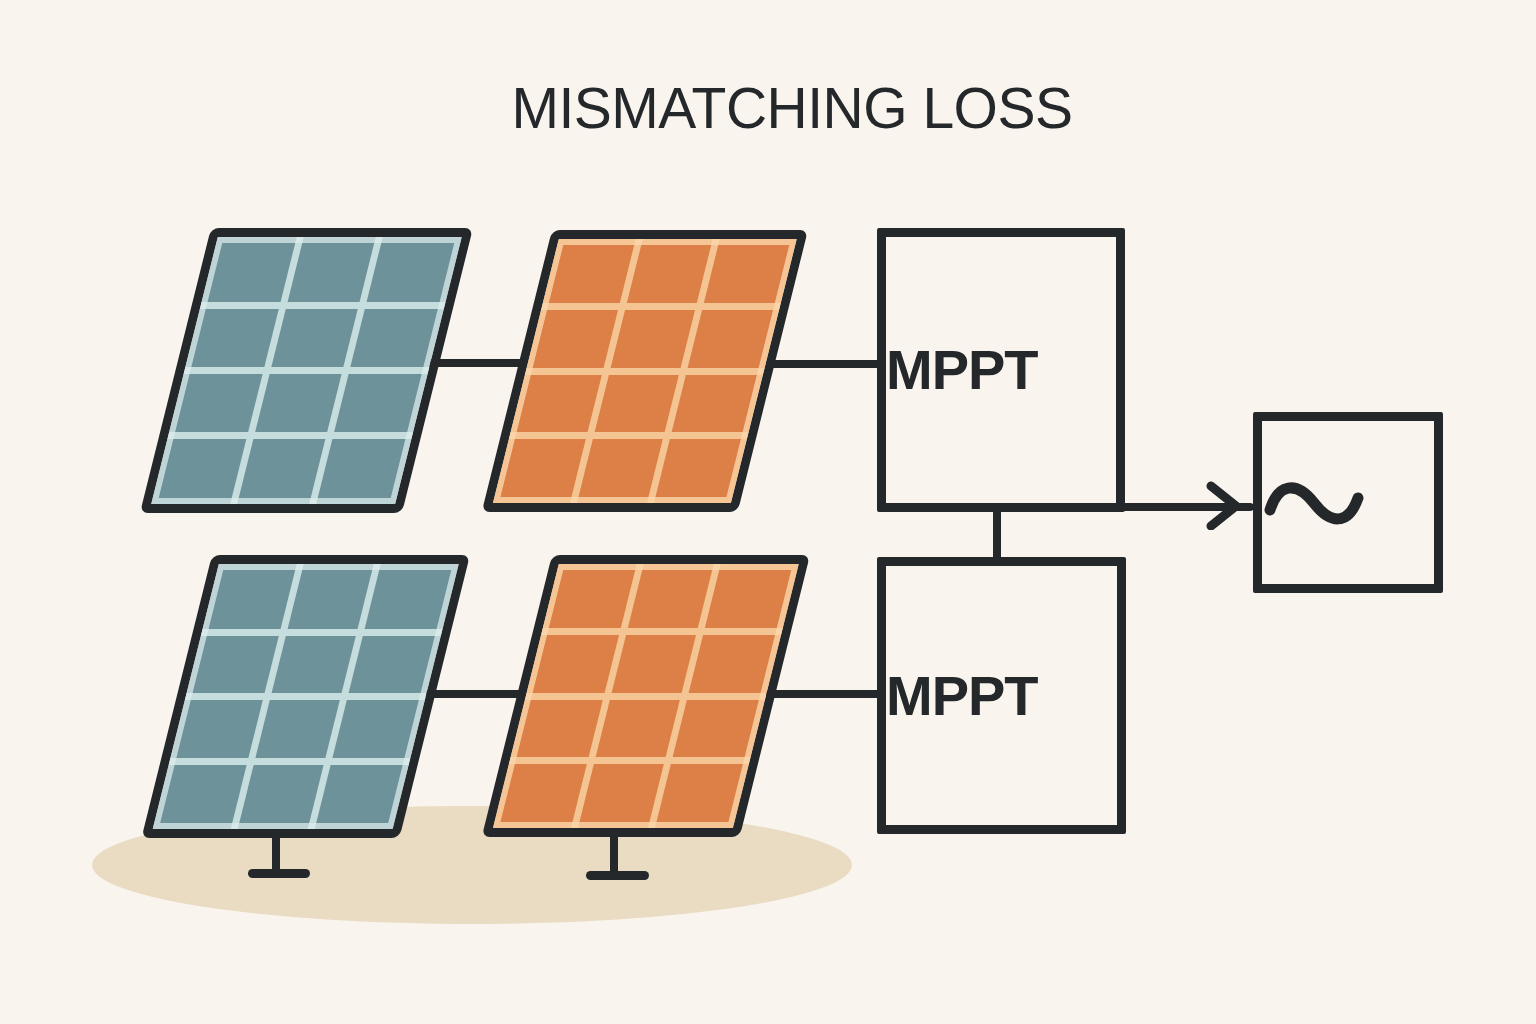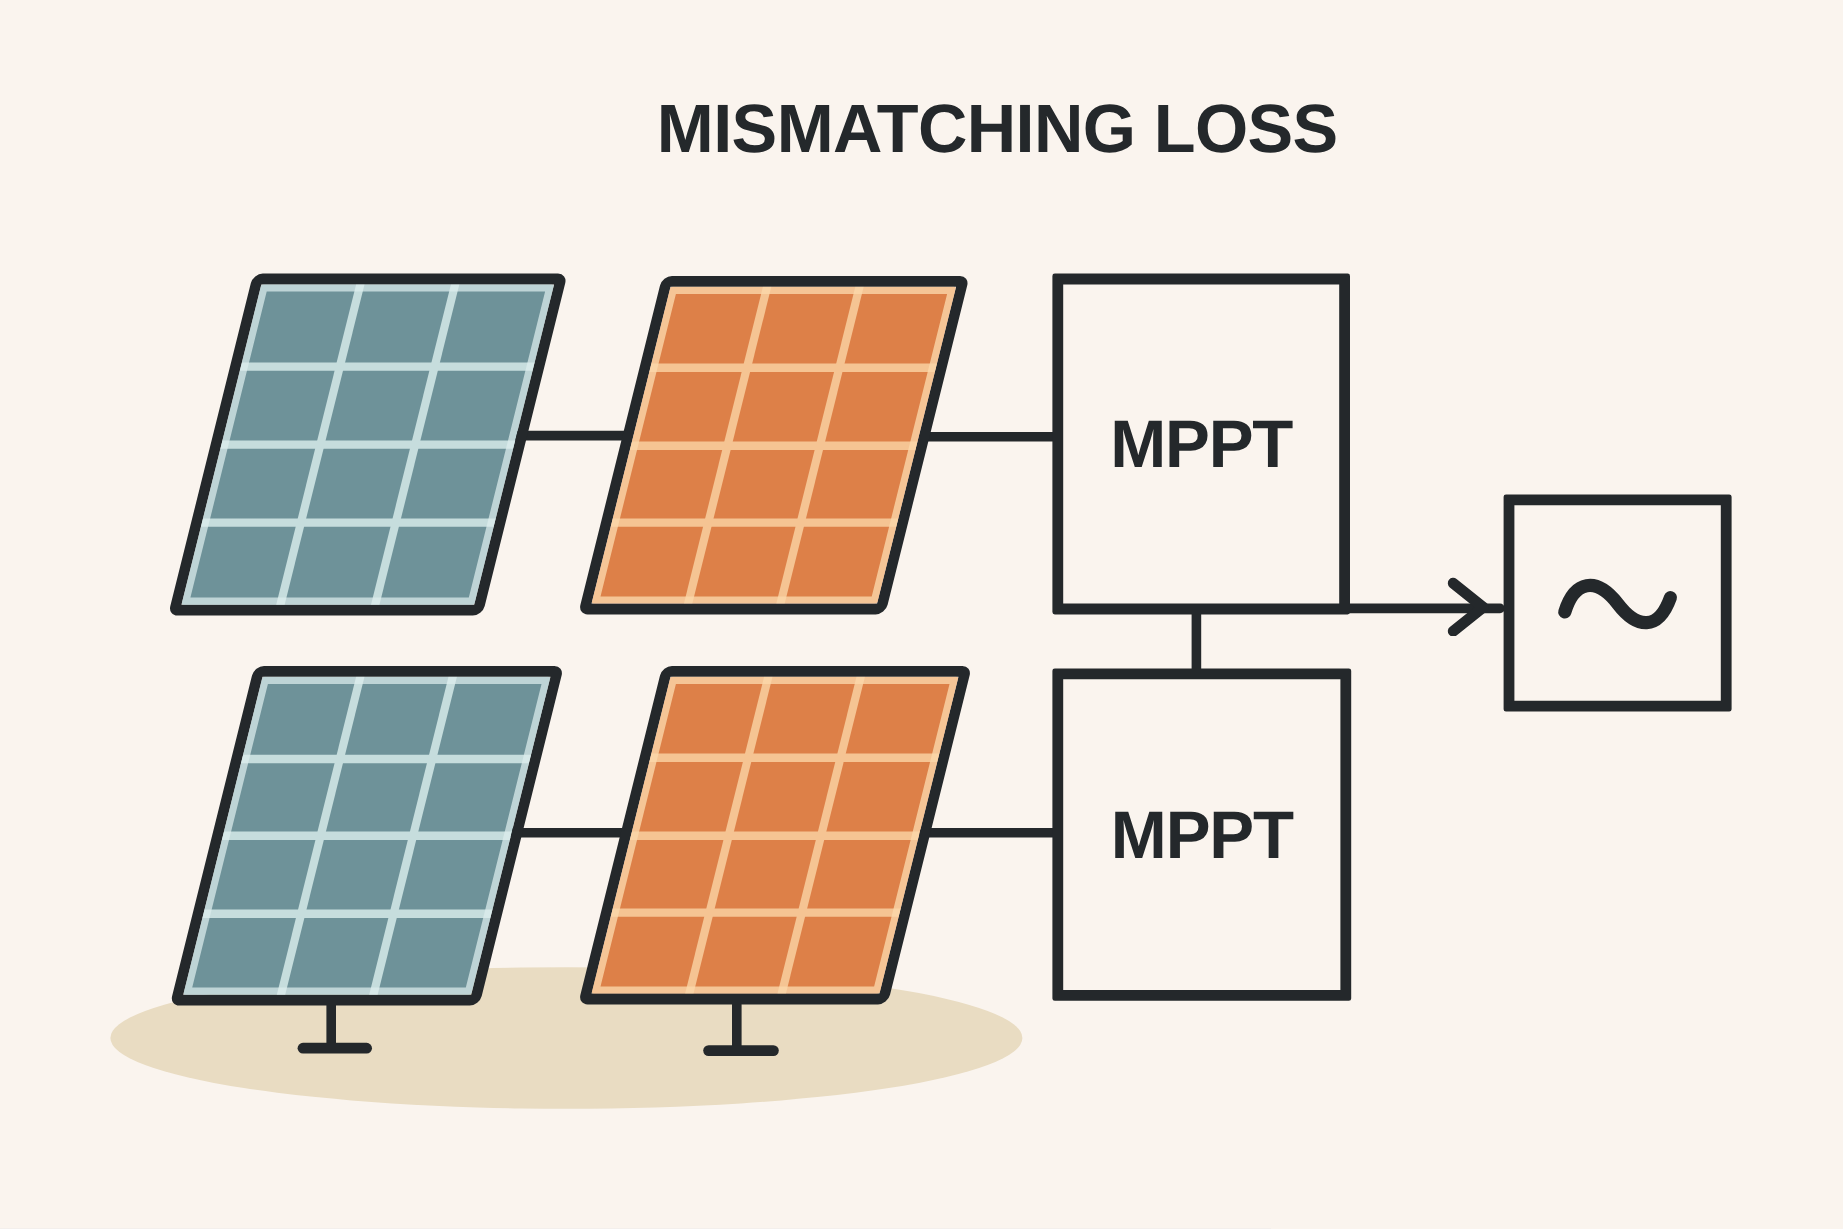--- a/index.html
+++ b/index.html
@@ -17,23 +17,23 @@
     position:relative; width:1536px; height:1024px;
     background:var(--background);
     overflow:hidden;
     font-family:"Liberation Sans", sans-serif;
     color:var(--ink);
   }
   .abs { position:absolute; }
 
   
   .title {
-    position:absolute; left:831px; top:80px;
+    position:absolute; left:792px; top:80px;
     transform:translateX(-50%);
-    font-size:57px; font-weight:700; letter-spacing:-0.5px;
+    font-size:57px; font-weight:400; letter-spacing:-0.5px;
     line-height:1; white-space:nowrap; color:var(--ink);
   }
 
   
   .ground-shadow {
     position:absolute; left:92px; top:806px; width:760px; height:118px;
     background:var(--ground-shadow); border-radius:50%;
   }
 
   
@@ -89,21 +89,21 @@
   
   .stand-leg  { position:absolute; width:8px;  background:var(--ink); border-radius:3px; }
   .stand-foot { position:absolute; height:9px; background:var(--ink); border-radius:5px; }
 
   
   .node-box {
     position:absolute;
     border:9px solid var(--ink);
     background:var(--background);
     border-radius:2px;
-    display:flex; align-items:center; justify-content:center;
+    display:flex; align-items:center; 
   }
   #mppt-top    { left:877px;  top:228px; width:248px; height:284px; }
   #mppt-bottom { left:877px;  top:557px; width:249px; height:277px; }
   #inverter    { left:1253px; top:412px; width:190px; height:181px; }
 
   .node-label {
     font-size:56px; font-weight:800; letter-spacing:-1px;
     line-height:1; color:var(--ink);
   }
   .inverter-caption {

